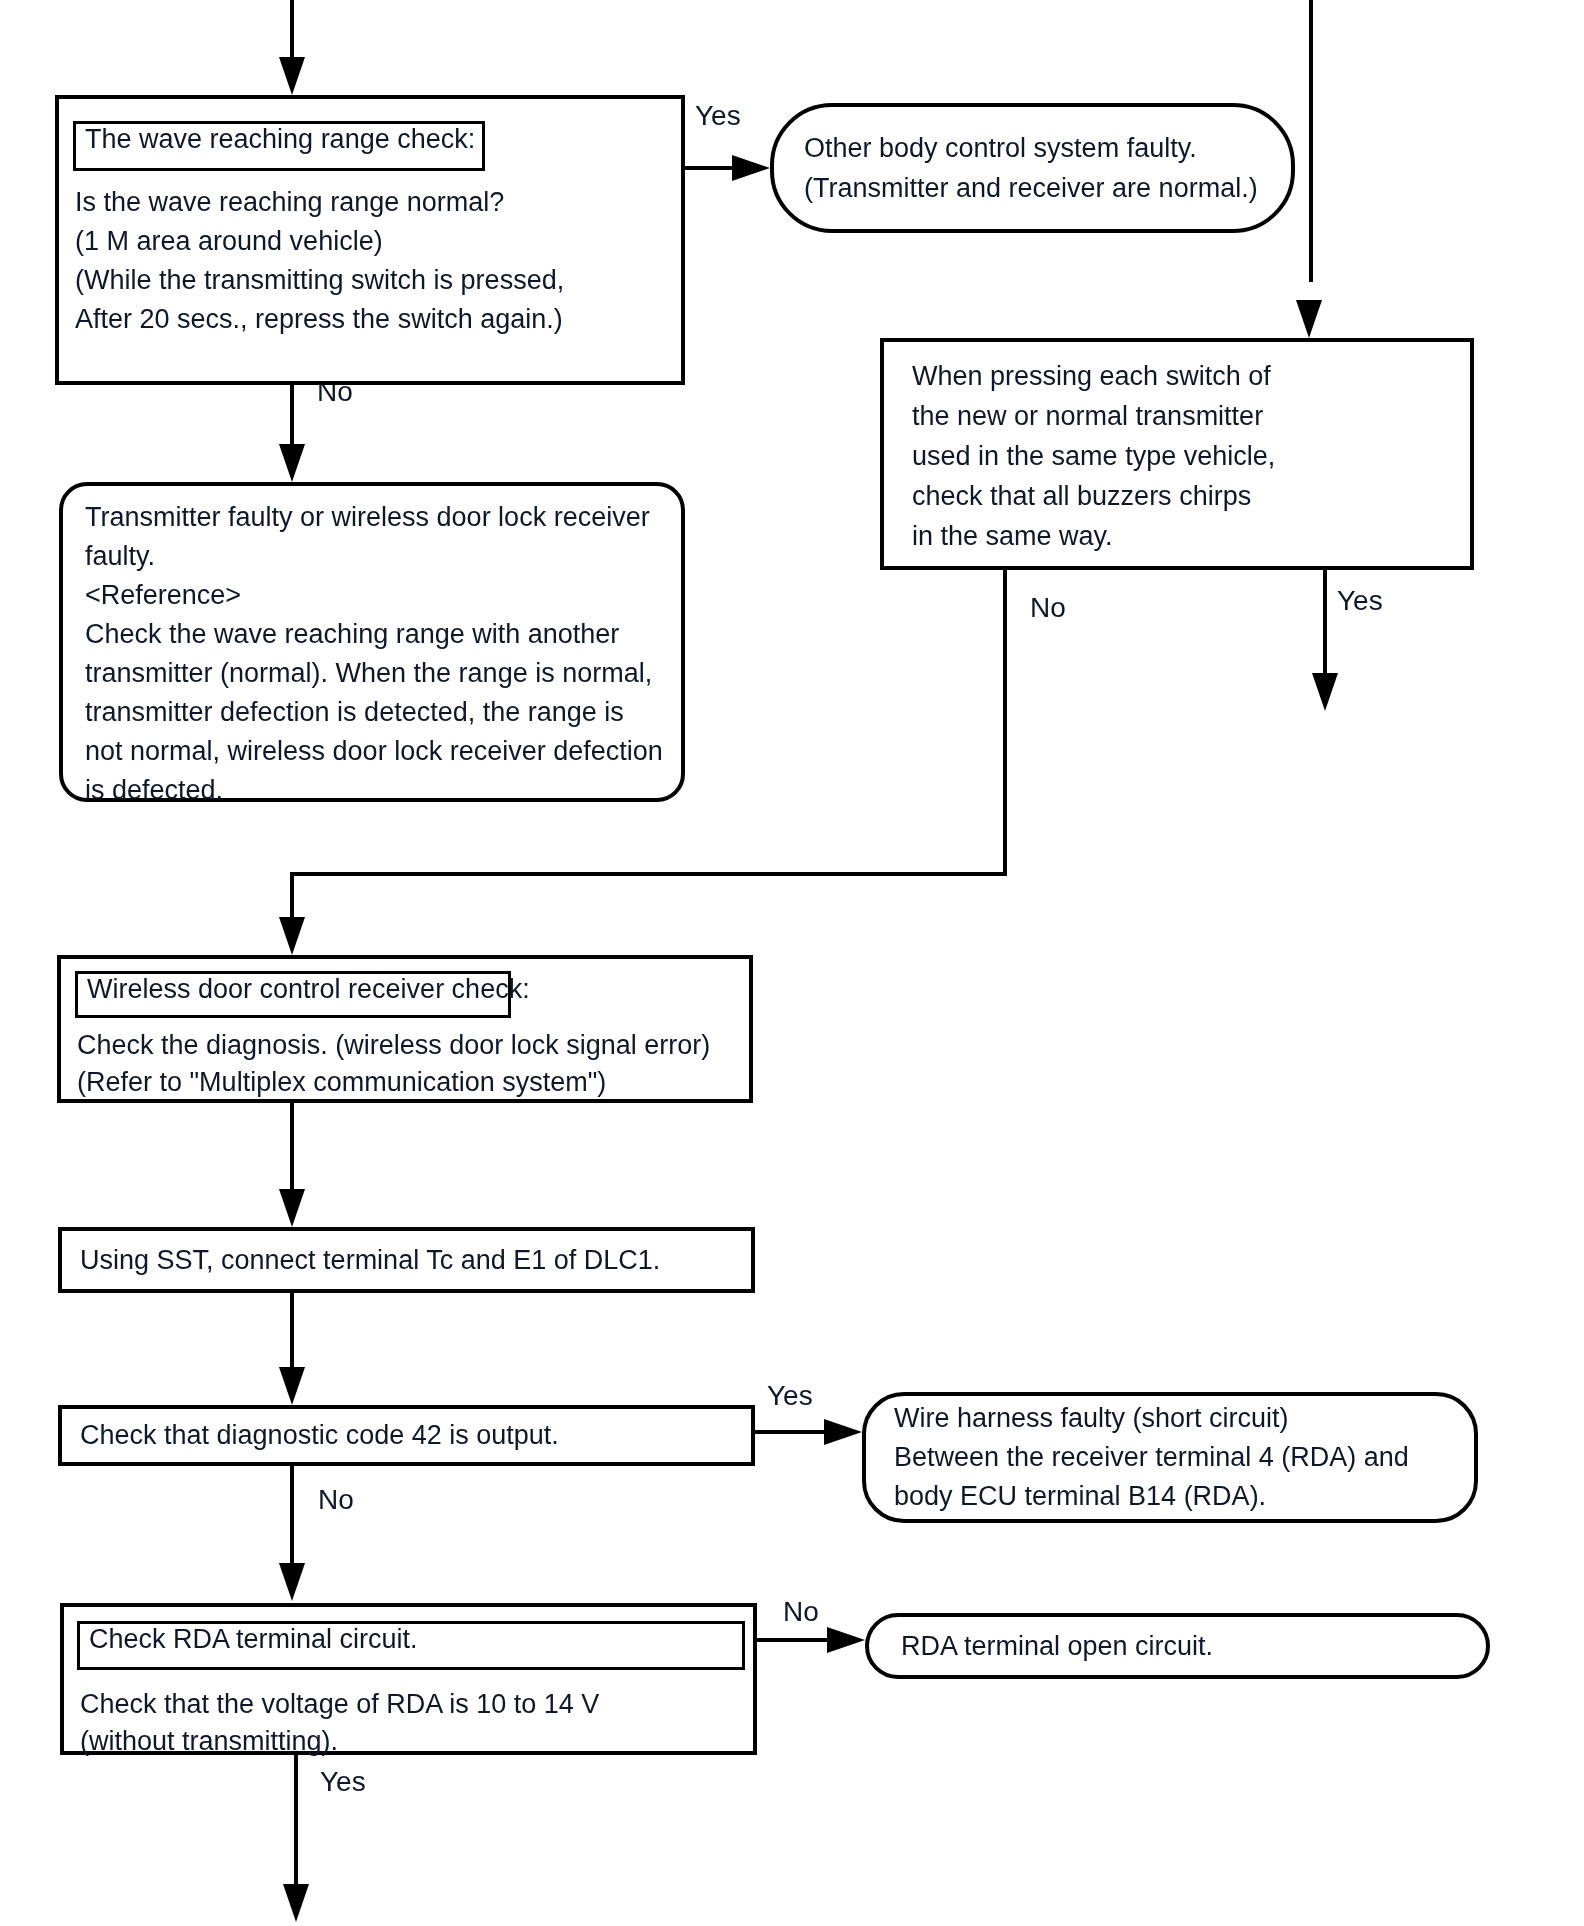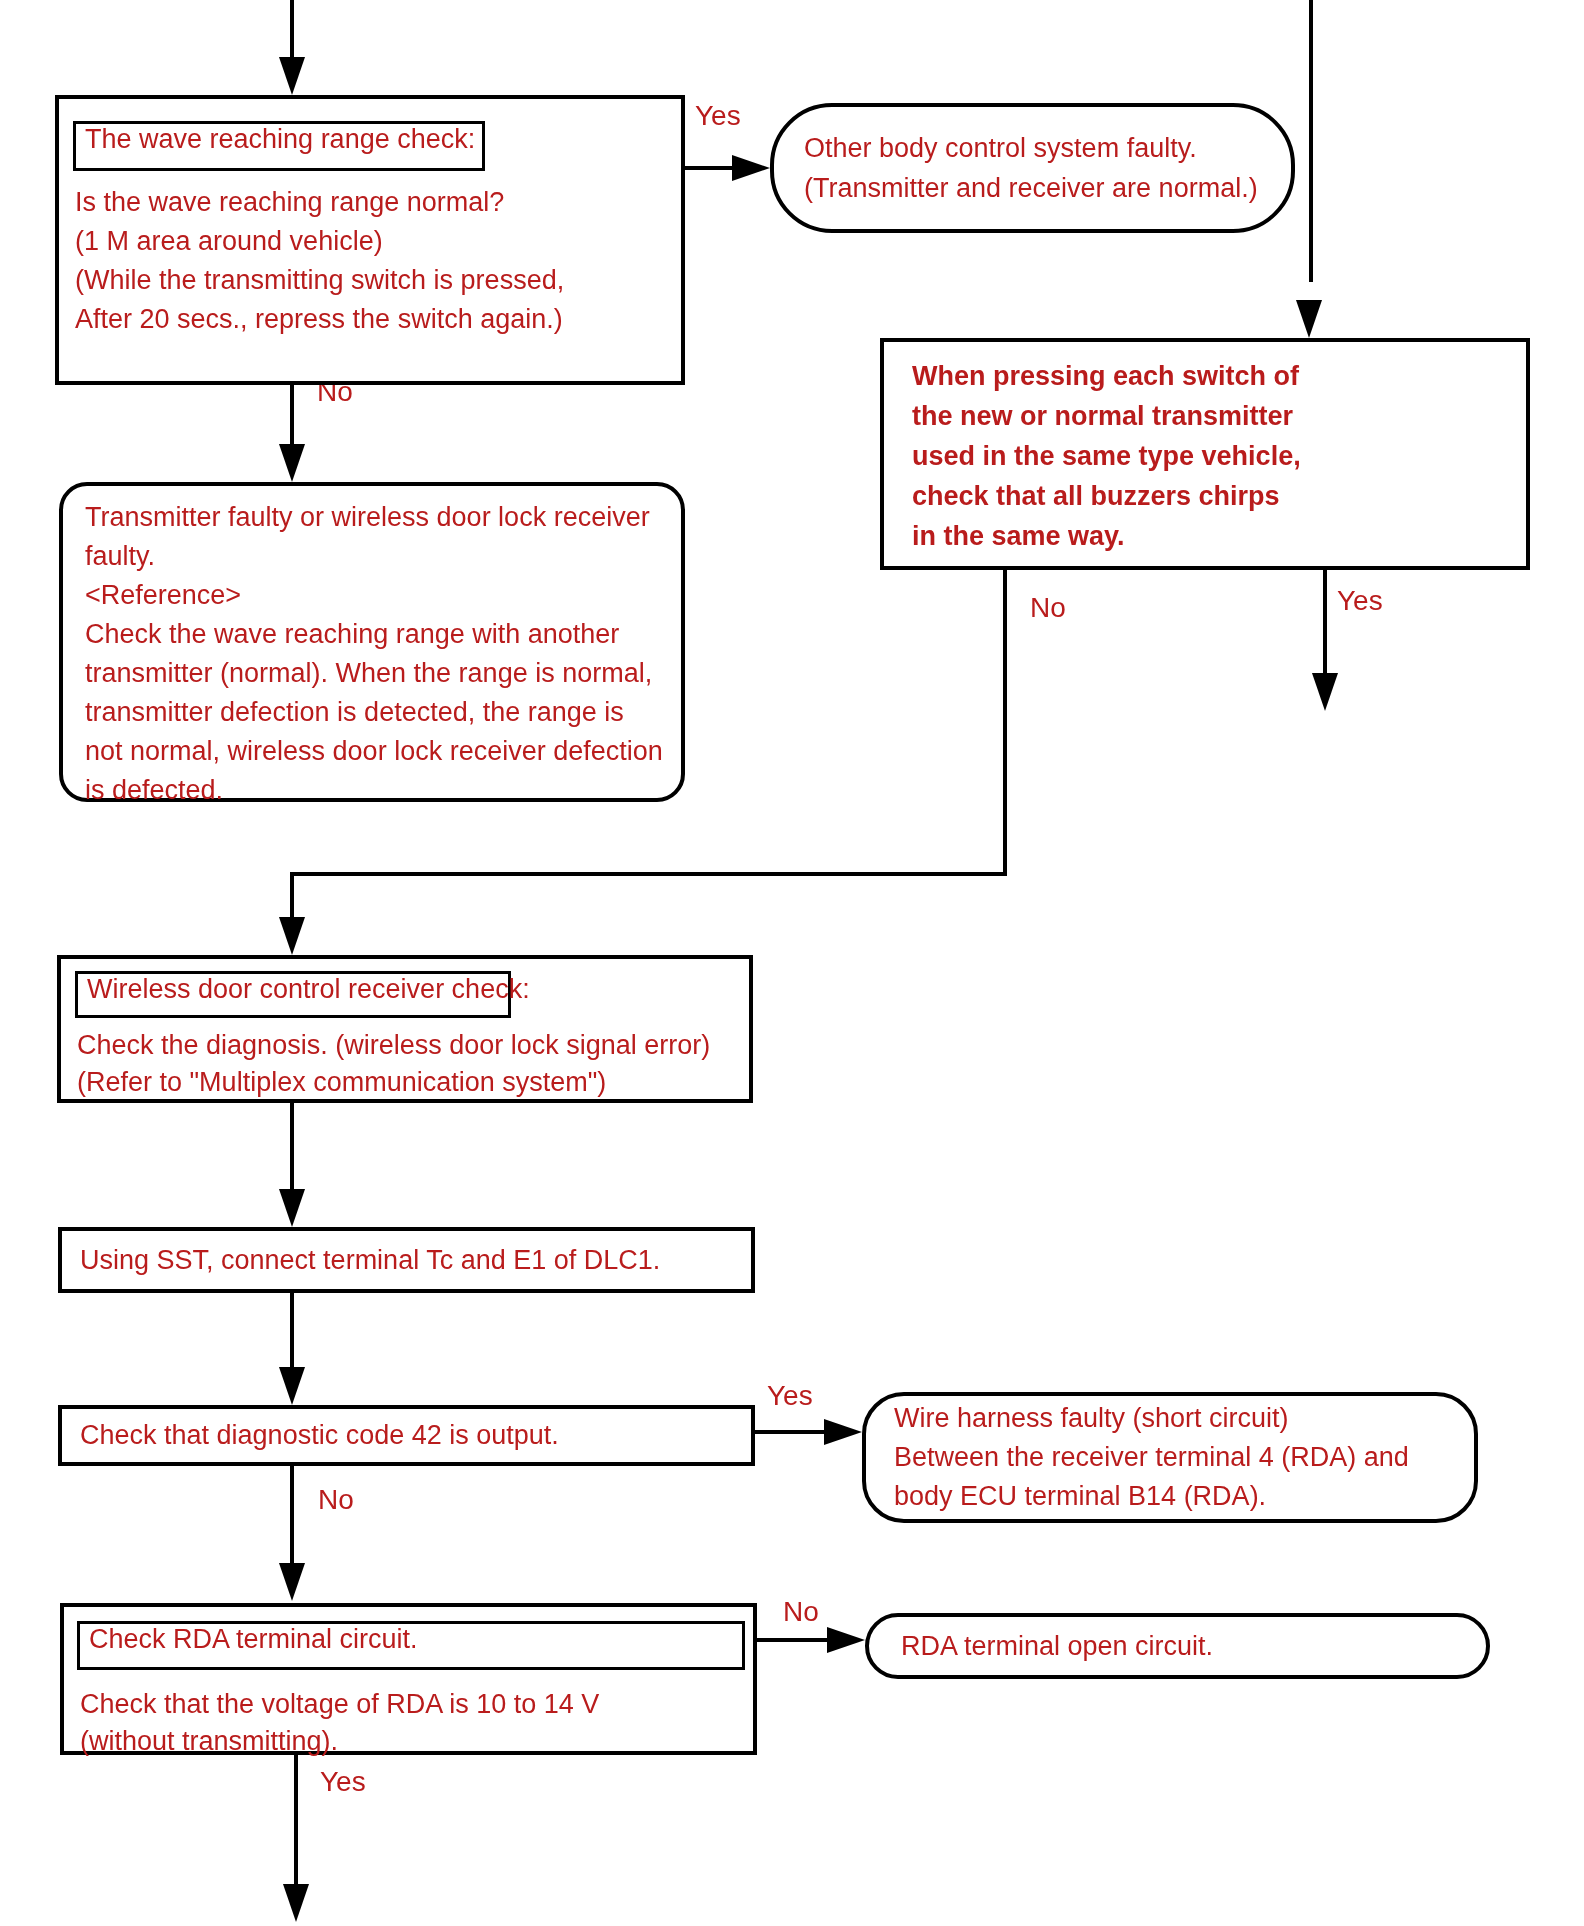--- a/index.html
+++ b/index.html
@@ -2,21 +2,21 @@
 <html><head>
 <meta charset="utf-8">
 <style>
   html, body { margin: 0; padding: 0; background: #ffffff; }
   .canvas {
     position: relative;
     width: 1584px;
     height: 1926px;
     background: #ffffff;
     font-family: "Liberation Sans", sans-serif;
-    color: #b91c1c;
+    color: #0f172a;
     overflow: hidden;
   }
   .node {
     position: absolute;
     border: 4px solid #000;
     background: #fff;
     box-sizing: border-box;
   }
   .stadium { border-radius: 62px; }
   .rounded { border-radius: 28px; }
@@ -144,21 +144,21 @@
       <div>faulty.</div>
       <div>&lt;Reference&gt;</div>
       <div>Check the wave reaching range with another</div>
       <div>transmitter (normal). When the range is normal,</div>
       <div>transmitter defection is detected, the range is</div>
       <div>not normal, wireless door lock receiver defection</div>
       <div>is defected.</div>
     </div>
   </div>
 
-  <div class="node" style="left:880px; top:338px; width:650px; height:232px;font-weight:bold;">
+  <div class="node" style="left:880px; top:338px; width:594px; height:232px;">
     <div class="bodytext" style="left:28px; top:14px;">
       <div style="height:40px; line-height:40px;">When pressing each switch of</div>
       <div style="height:40px; line-height:40px;">the new or normal transmitter</div>
       <div style="height:40px; line-height:40px;">used in the same type vehicle,</div>
       <div style="height:40px; line-height:40px;">check that all buzzers chirps</div>
       <div style="height:40px; line-height:40px;">in the same way.</div>
     </div>
   </div>
 
 

